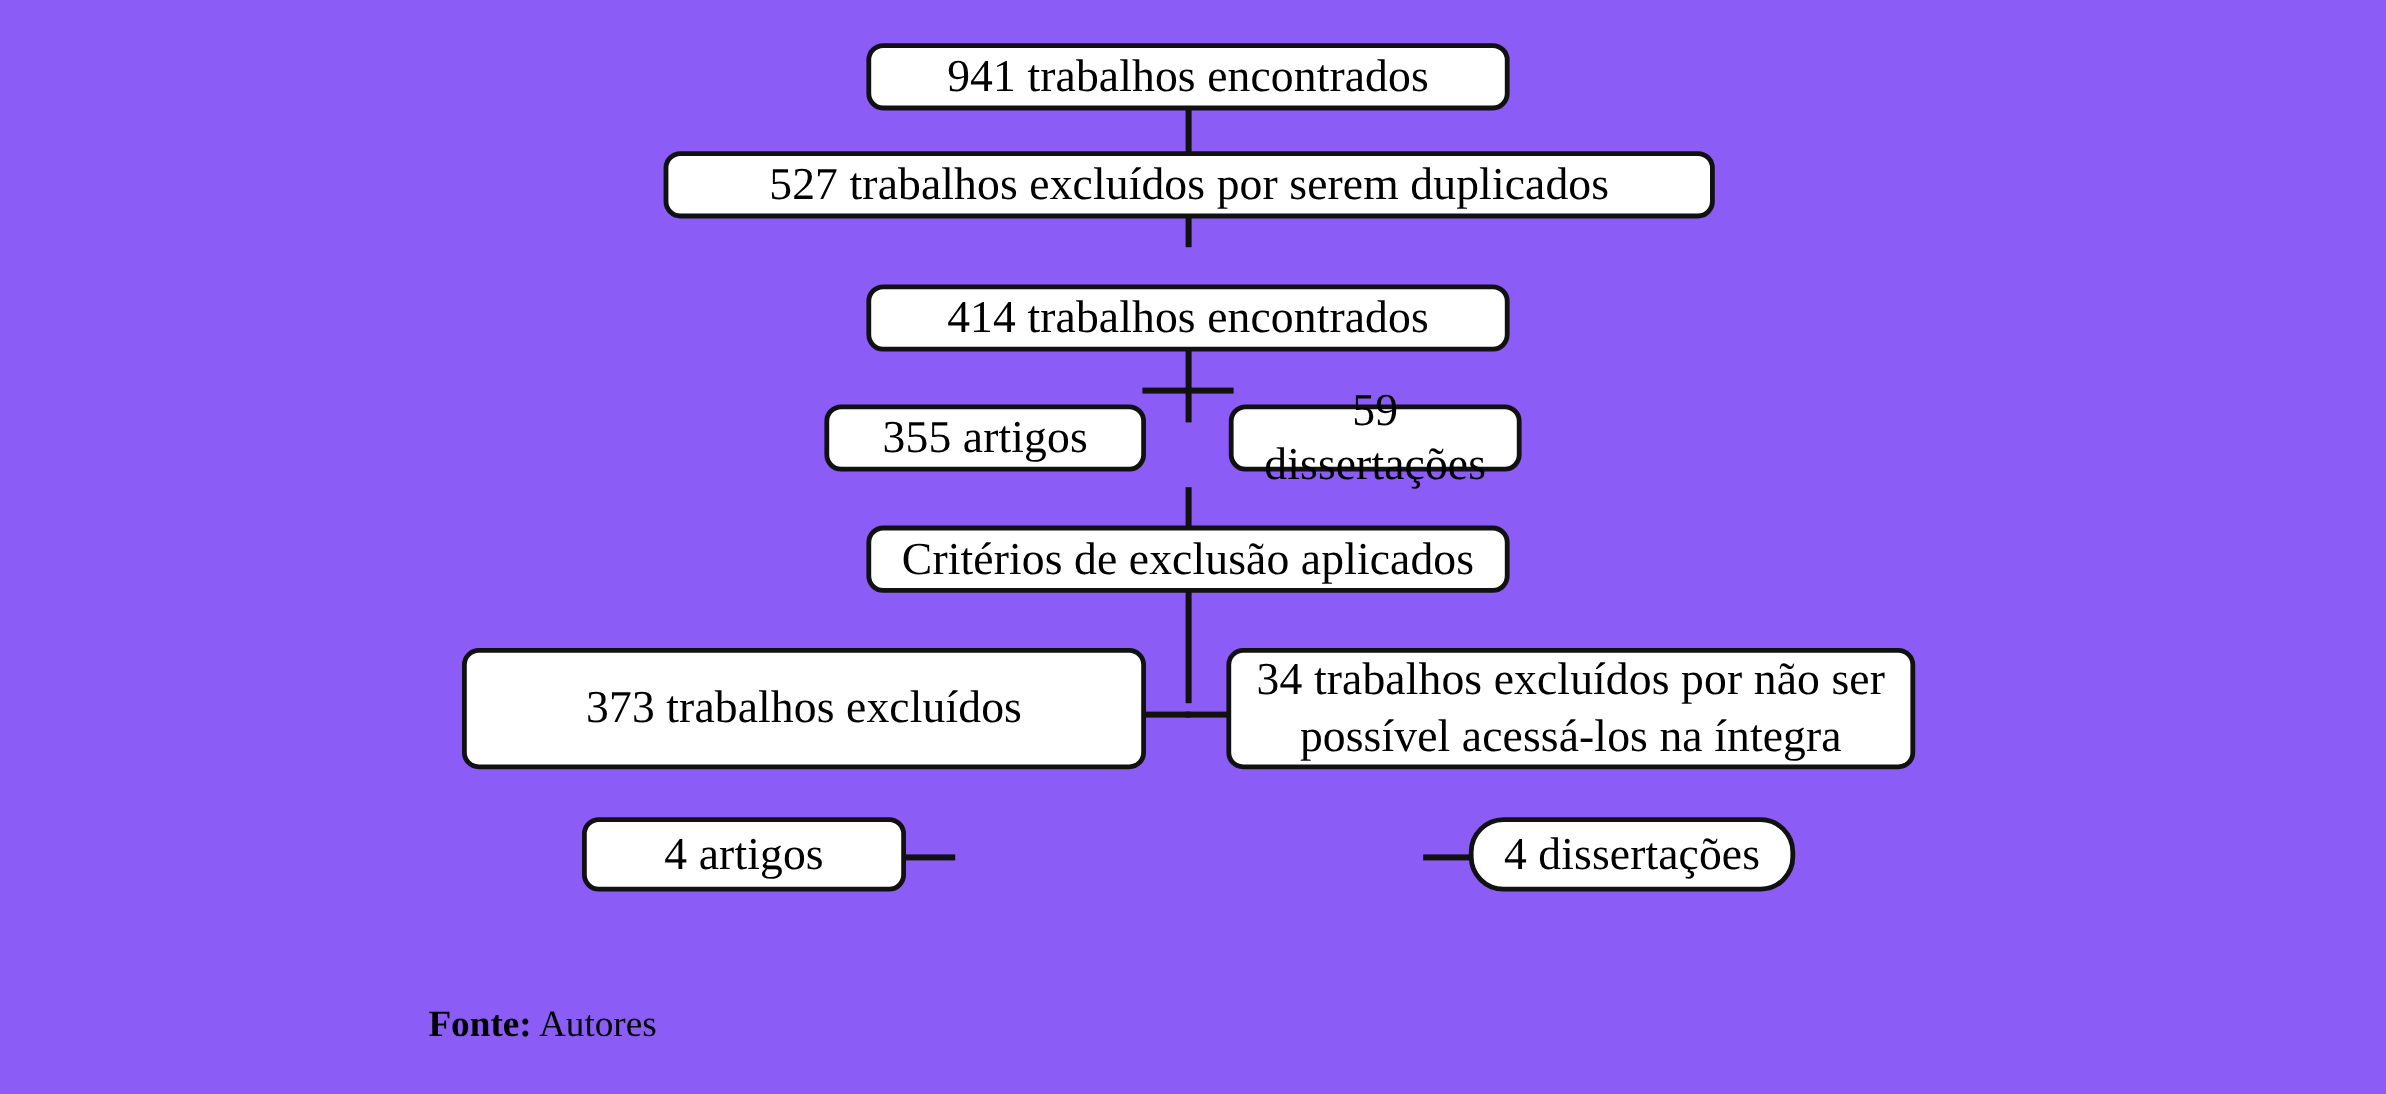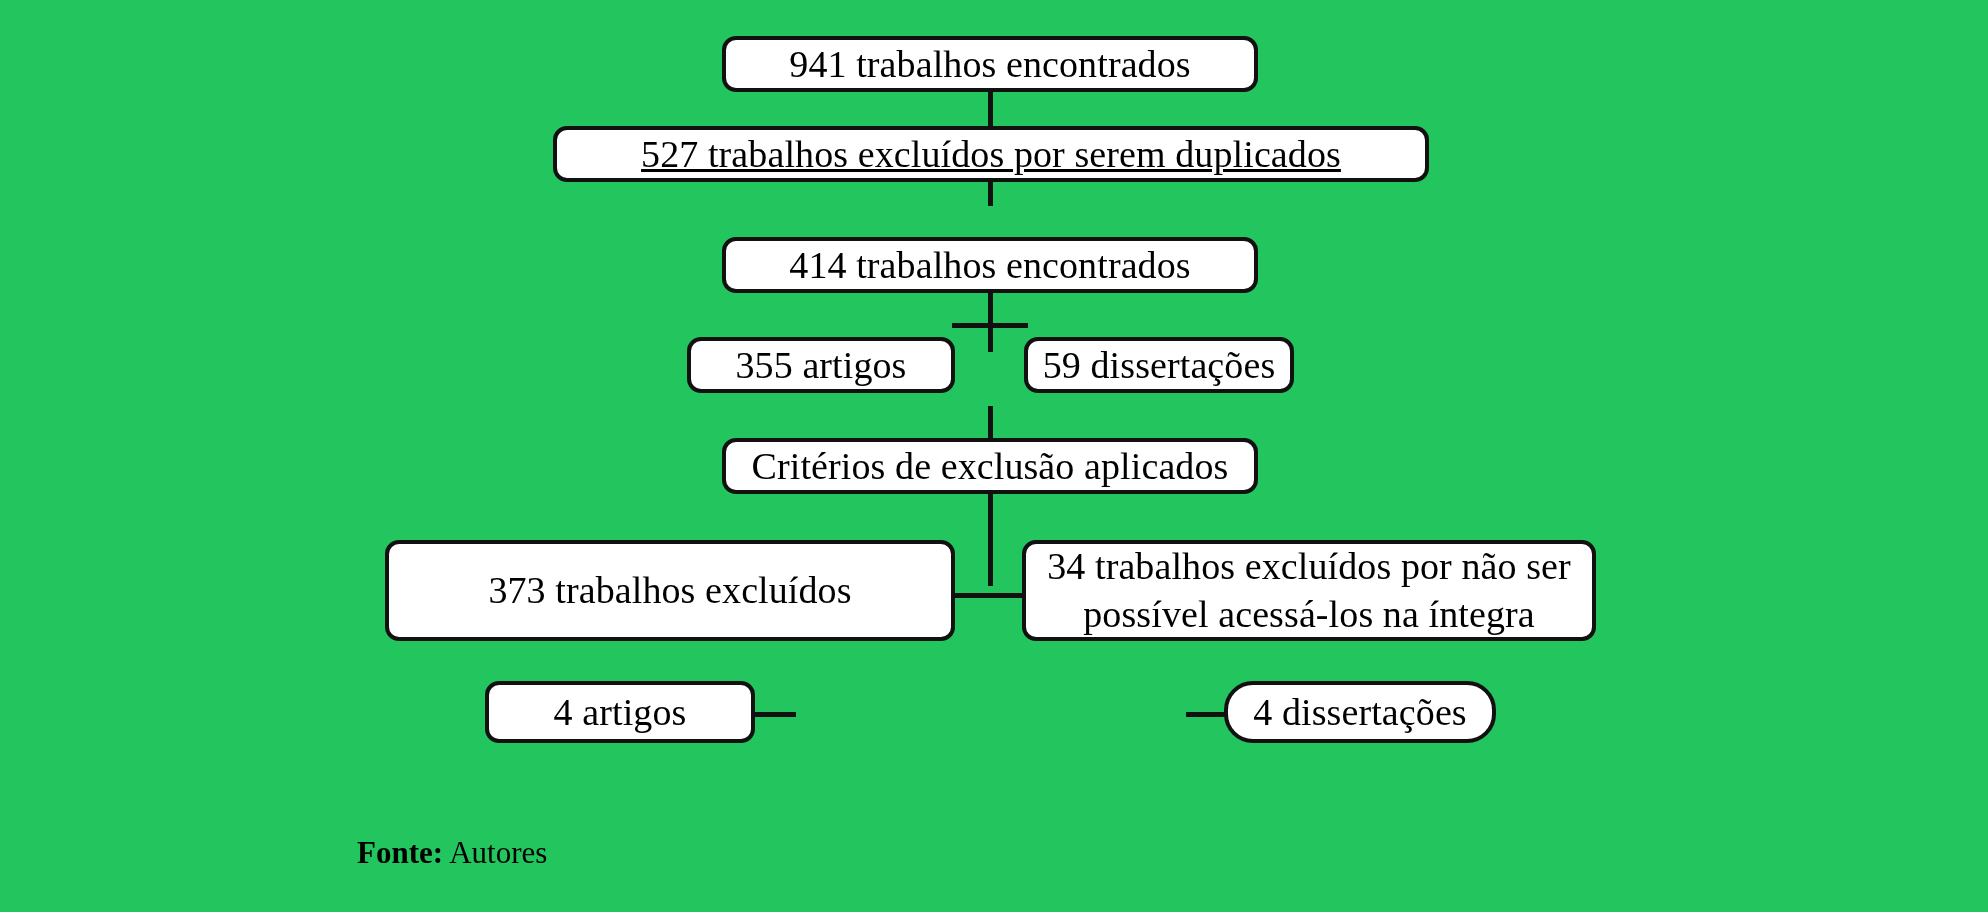--- a/index.html
+++ b/index.html
@@ -9,21 +9,21 @@
     background: #ffffff;
   }
   body {
     font-family: "Liberation Serif", "DejaVu Serif", serif;
     color: #000000;
   }
   #page {
     position: relative;
     width: 1988px;
     height: 912px;
-    background: #22c55e;
+    background: #8b5cf6;
     overflow: hidden;
   }
   #flow {
     position: absolute;
     left: 0;
     top: 0;
     width: 1988px;
     height: 912px;
   }
   .node {
@@ -86,27 +86,27 @@
 
     <div class="connector h" style="left:952px;  top:323px; width:40px;"></div>
     <div class="connector h" style="left:988px;  top:323px; width:40px;"></div>
     <div class="connector h" style="left:952px;  top:593px; width:40px;"></div>
     <div class="connector h" style="left:988px;  top:593px; width:38px;"></div>
     <div class="connector h" style="left:754px;  top:712px; width:42px;"></div>
     <div class="connector h" style="left:1186px; top:712px; width:42px;"></div>
 
     <div class="node" style="left:722px; top:36px; width:536px; height:56px;">941 trabalhos encontrados</div>
 
-    <div class="node" style="left:553px; top:126px; width:876px; height:56px;text-decoration:underline;">527 trabalhos excluídos por serem duplicados</div>
+    <div class="node" style="left:553px; top:126px; width:876px; height:56px;">527 trabalhos excluídos por serem duplicados</div>
 
     <div class="node" style="left:722px; top:237px; width:536px; height:56px;">414 trabalhos encontrados</div>
 
     <div class="node" style="left:687px; top:337px; width:268px; height:56px;">355 artigos</div>
 
-    <div class="node" style="left:1024px; top:337px; width:270px; height:56px;">59 dissertações</div>
+    <div class="node" style="left:1024px; top:337px; width:244px; height:56px;">59 dissertações</div>
 
     <div class="node" style="left:722px; top:438px; width:536px; height:56px;">Critérios de exclusão aplicados</div>
 
     <div class="node" style="left:385px; top:540px; width:570px; height:101px;">373 trabalhos excluídos</div>
 
     <div class="node two-line" style="left:1022px; top:540px; width:574px; height:101px; flex-direction:column;">
       <span>34 trabalhos excluídos por não ser</span>
       <span>possível acessá-los na íntegra</span>
     </div>
 

